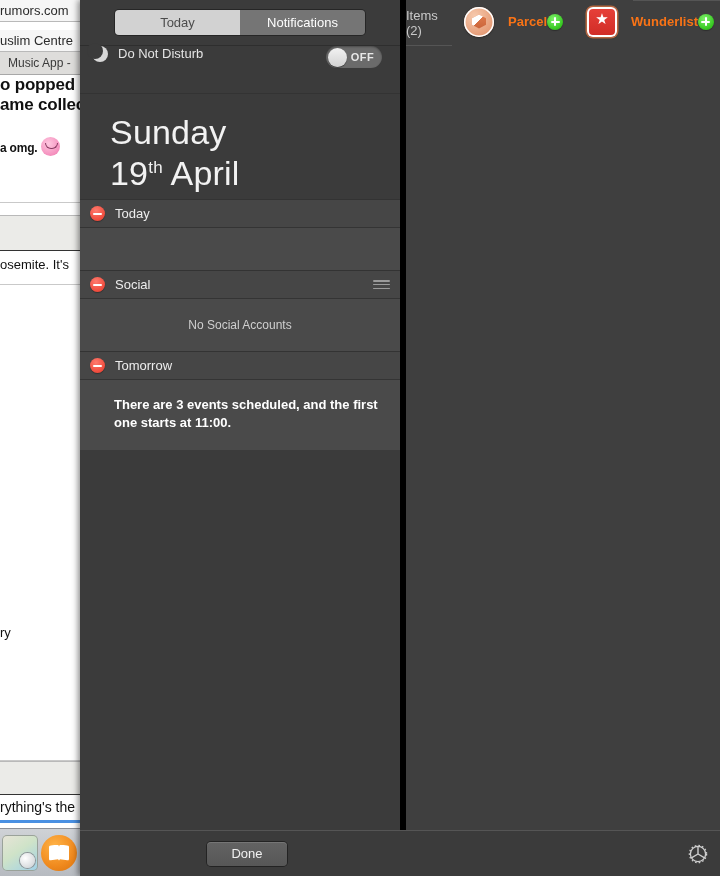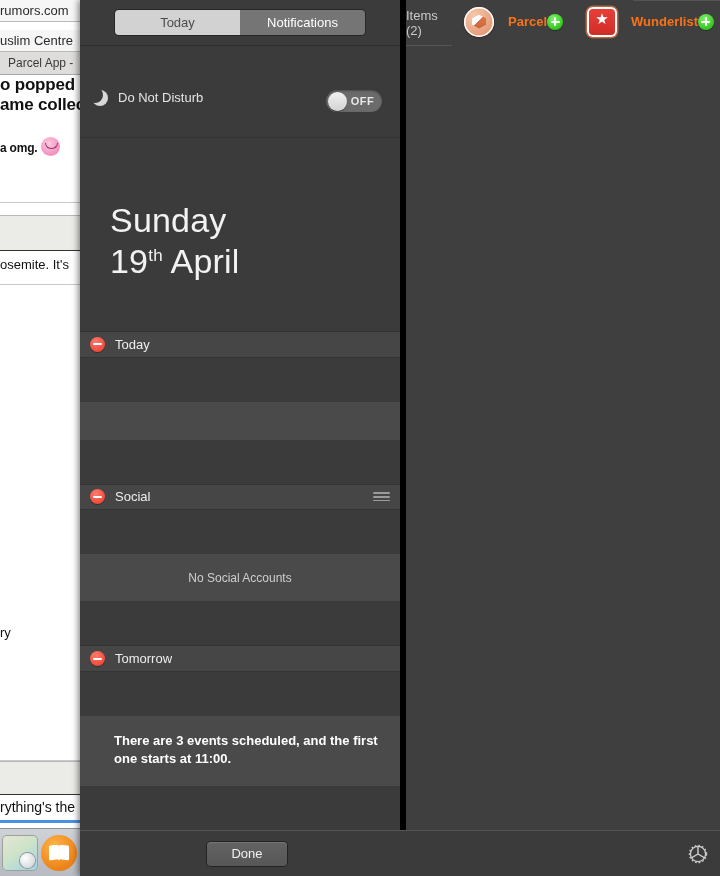--- a/index.html
+++ b/index.html
@@ -78,21 +78,21 @@
     background:#3b3b3b;
     color:#e9e9e9;
     display:flex; flex-direction:column;
     box-shadow:-2px 0 6px rgba(0,0,0,.45);
   }
   #nc-body{ flex:1; display:flex; min-height:0; }
 
   
   #nc-left{
     width:320px; flex:0 0 320px; display:flex; flex-direction:column;
-    background:#3b3b3b; min-height:0;gap:44px;
+    background:#3b3b3b; min-height:0;
   }
 
   #tabbar{
     height:46px; flex:0 0 46px;
     display:flex; align-items:center; justify-content:center;
     background:#3b3b3b; border-bottom:1px solid #2e2e2e;
   }
   .seg{
     display:flex; width:250px; height:25px; border-radius:4px; overflow:hidden;
     box-shadow:0 0 0 1px rgba(0,0,0,.35);
@@ -245,21 +245,21 @@
     position:absolute; right:12px; width:20px;height:20px; cursor:default;
   }
 </style>
 </head>
 <body>
 
 <div id="desktop">
   <div class="bw-bar">rumors.com</div>
   <div style="height:8px" class="bw-blank"></div>
   <div class="bw-bar">uslim Centre</div>
-  <div class="bw-tabbar">Parcel App - </div>
+  <div class="bw-tabbar">Music App - </div>
   <div class="bw-text bw-bold">o popped bac</div>
   <div class="bw-text bw-bold">ame collectio</div>
   <div style="height:22px" class="bw-blank"></div>
   <div class="bw-text bw-bold" style="font-size:12px">
     <span>a omg. </span><span class="emoji-face"></span>
   </div>
   <div style="height:46px" class="bw-blank"></div>
   <div class="bw-sep"></div>
   <div style="height:12px" class="bw-blank"></div>
   <div class="bw-grayblock" style="height:36px"></div>

